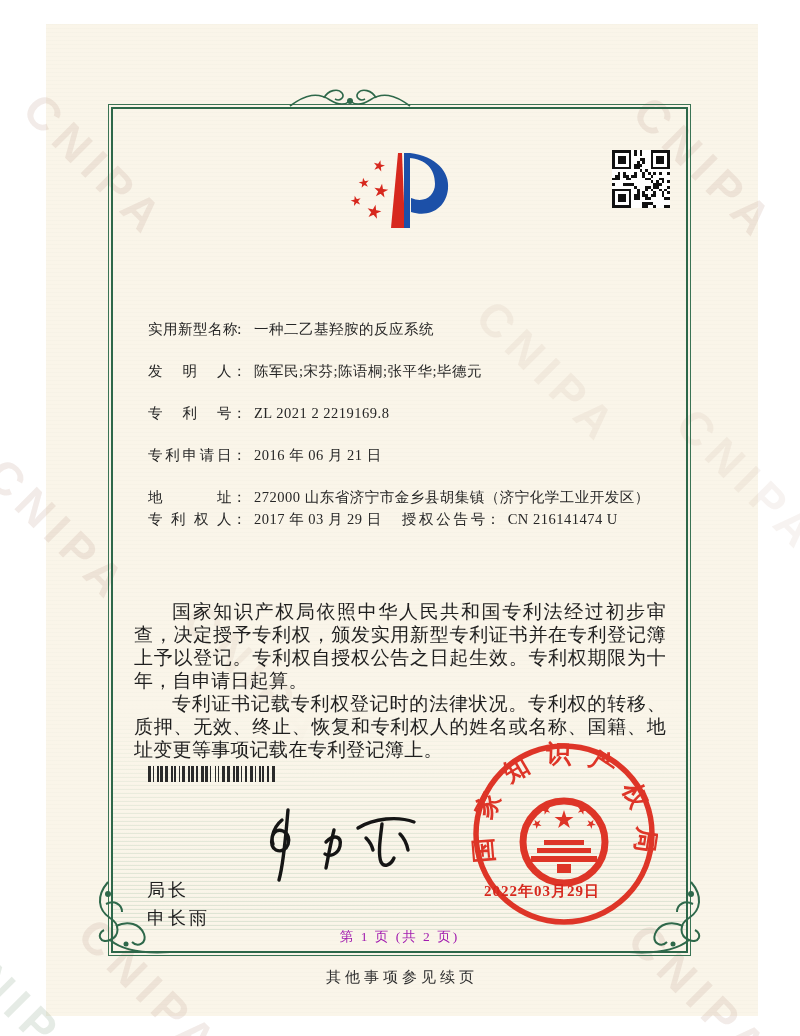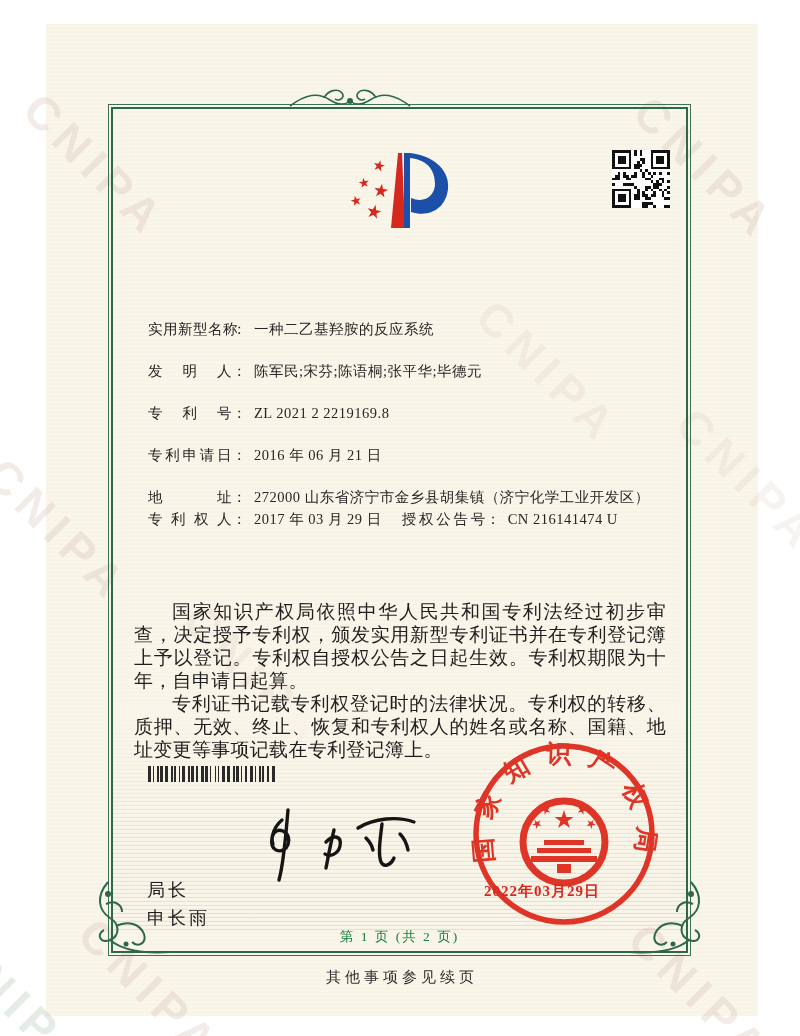--- a/index.html
+++ b/index.html
@@ -43,21 +43,21 @@
   
   #barcode{left:148px;top:766px;width:184px;height:16px;overflow:hidden;white-space:nowrap;font-size:0;}
   #barcode i{display:inline-block;height:16px;}
   
   #signer{left:147px;top:828px;font-size:18px;letter-spacing:3px;line-height:28px;color:#1d1d1d;margin-top:48px;}
   #signature-svg{left:248px;top:804px;}
   
   #seal{left:470px;top:740px;width:188px;height:188px;opacity:0.94;}
   #seal-date{left:484px;top:882px;font-size:15px;font-weight:bold;letter-spacing:1px;color:#d7281e;white-space:nowrap;}
   
-  #page-info{left:108px;top:928px;width:583px;text-align:center;font-size:13.5px;letter-spacing:2px;color:#15803d;}
+  #page-info{left:108px;top:928px;width:583px;text-align:center;font-size:13.5px;letter-spacing:2px;color:#a21caf;}
   #footer-note{left:46px;top:968px;width:712px;text-align:center;font-size:15px;letter-spacing:4px;color:#2f2f2f;}
   .flourish{position:absolute;width:86px;height:86px;}
 </style>
 </head>
 <body>
 
 <div id="stage">
   <div id="paper"></div>
 
   <span class="wm" style="left:95px;top:165px;">CNIPA</span>

